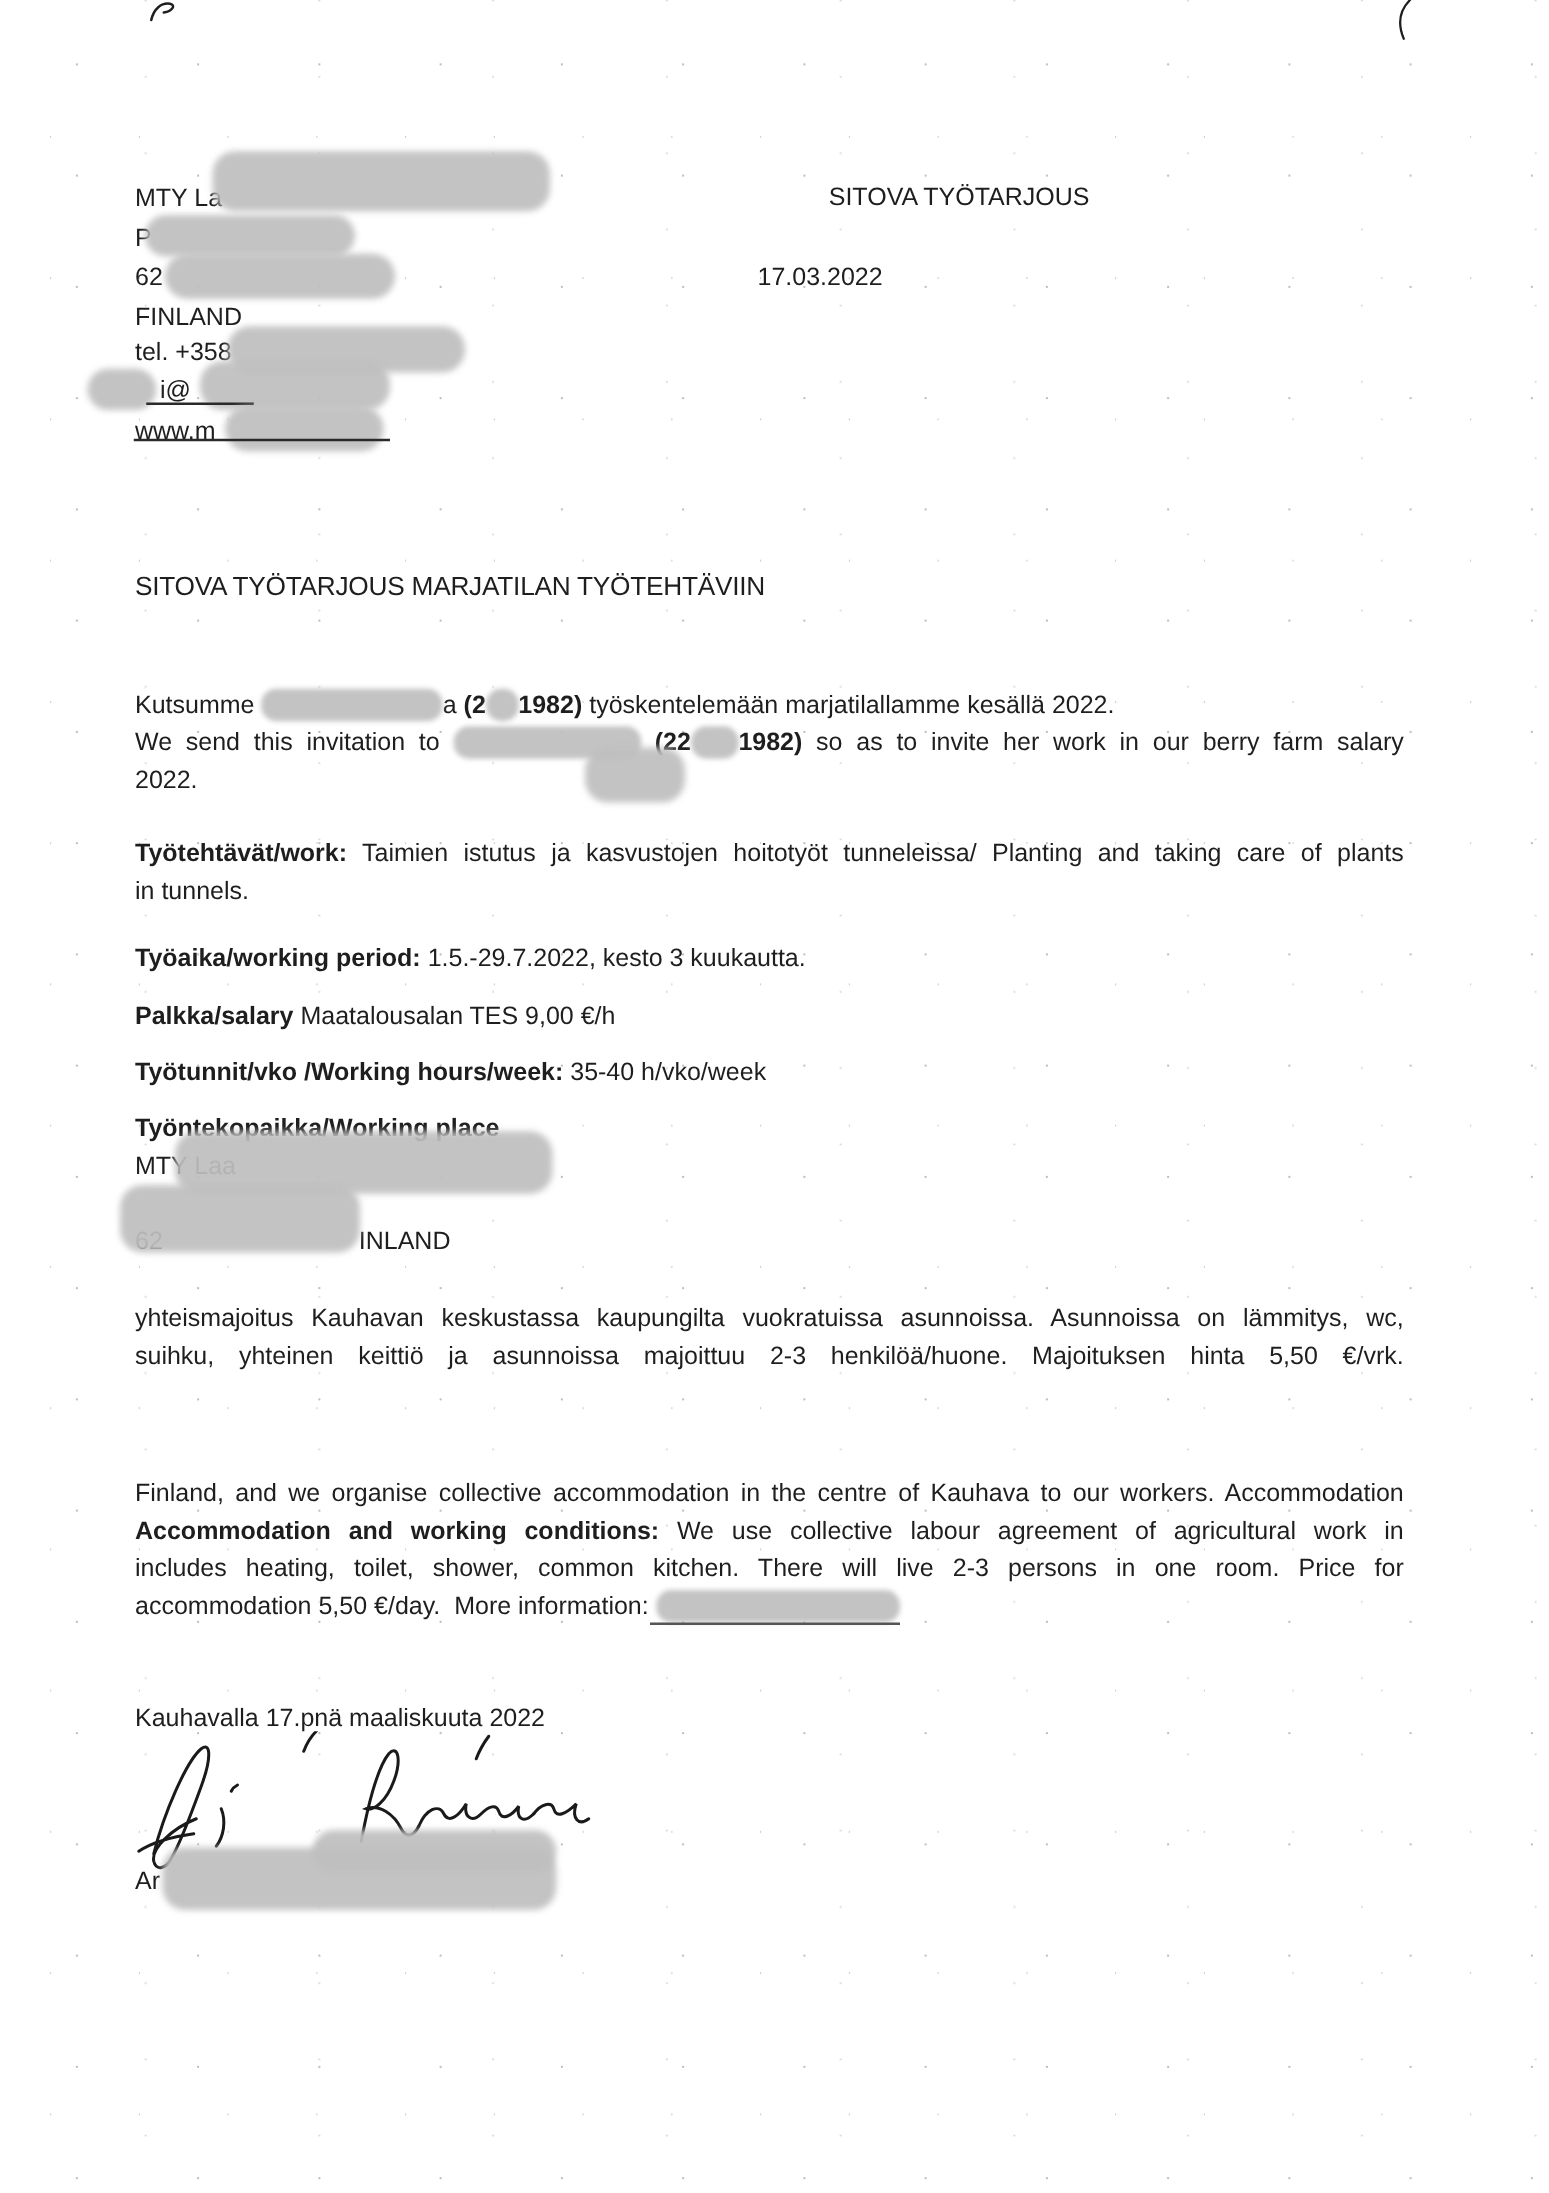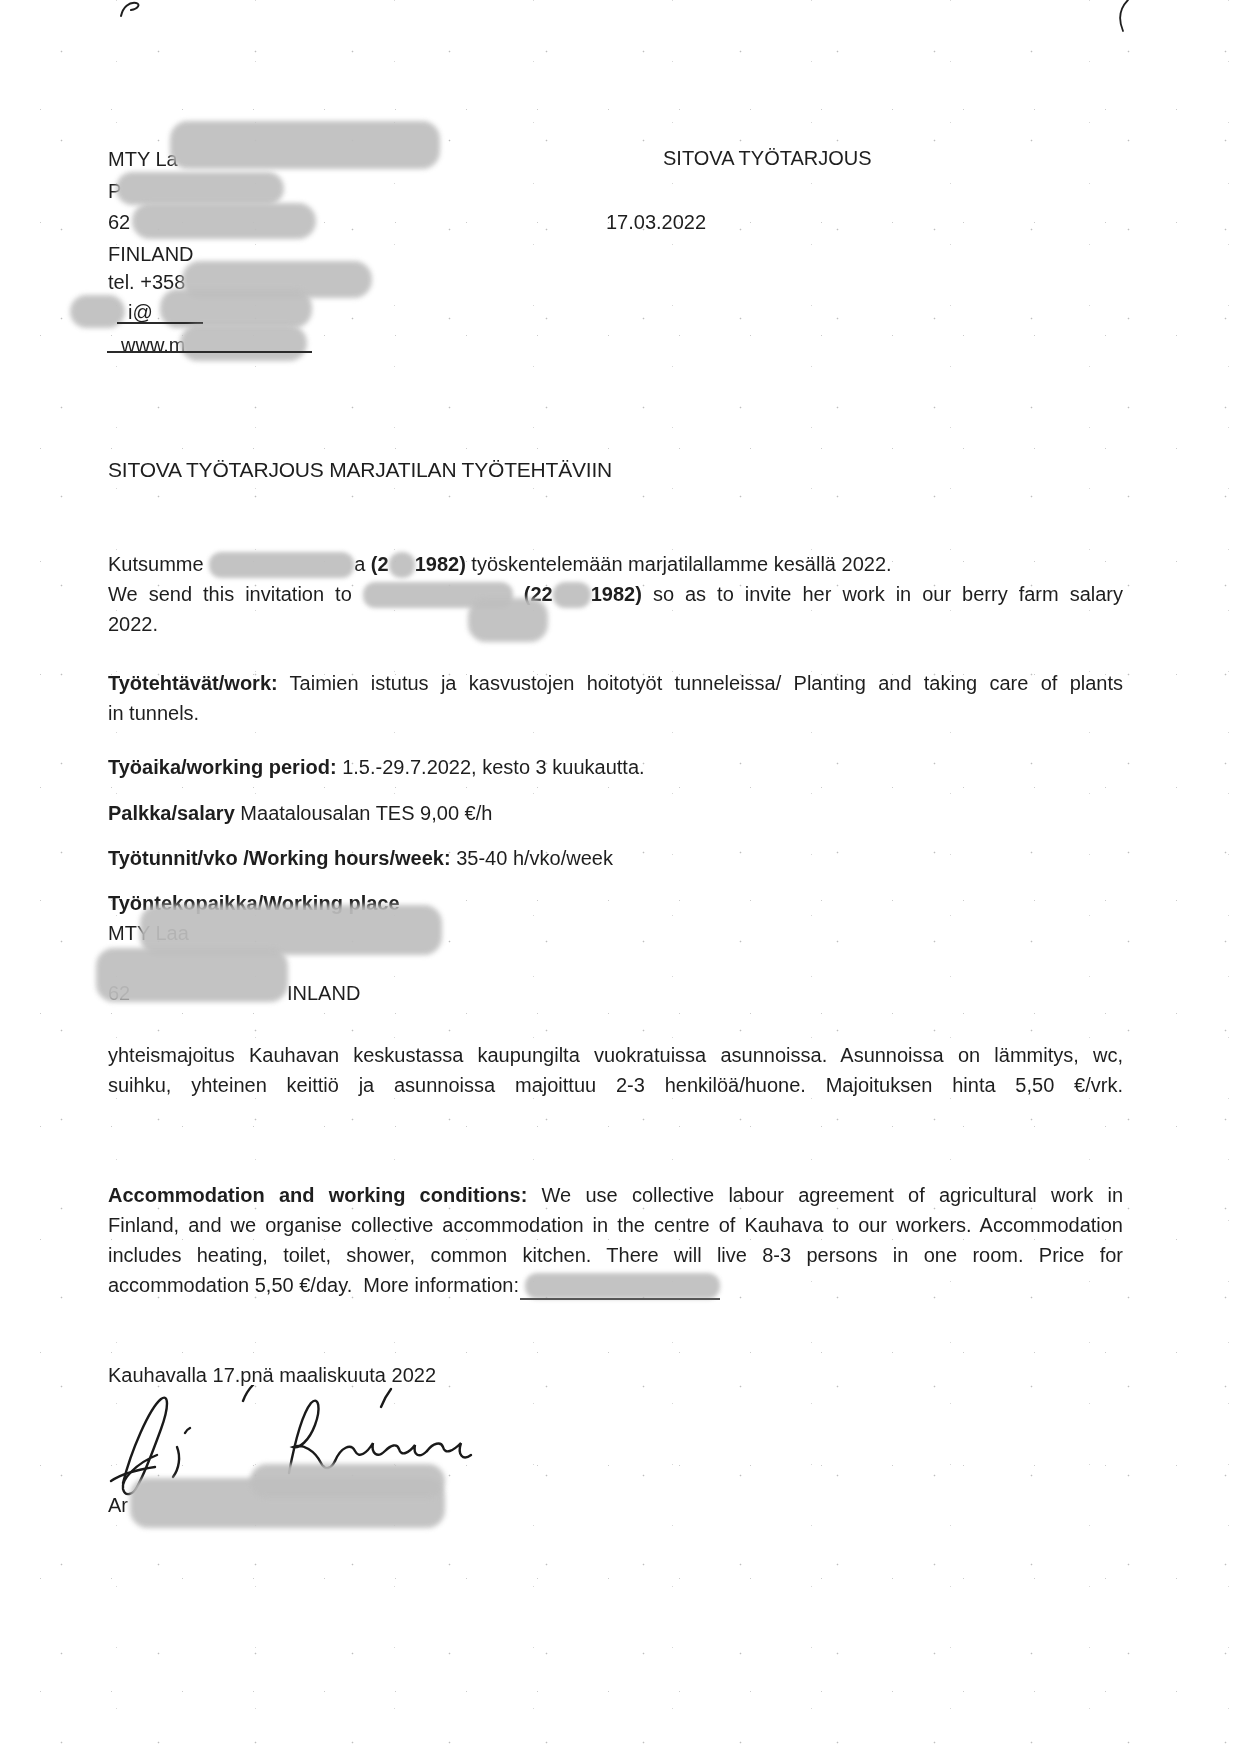--- a/index.html
+++ b/index.html
@@ -74,21 +74,21 @@
   <div class="row" style="left:108px;top:239px"><span>FINLAND</span></div>
 
   <div class="row" style="left:108px;top:267px"><span>tel. +358</span></div>
   <div class="redact" style="left:182px;top:261px;width:190px;height:37px"></div>
 
   <div class="row" style="left:128px;top:297px"><span>i@</span></div>
   <div class="redact" style="left:70px;top:295px;width:55px;height:33px"></div>
   <div class="redact" style="left:160px;top:289px;width:152px;height:39px"></div>
   <div class="underline" style="left:117px;top:322px;width:86px"></div>
 
-  <div class="row" style="left:121px;top:330px"><span>www.m</span></div>
+  <div class="row" style="left:108px;top:330px"><span>www.m</span></div>
   <div class="redact" style="left:180px;top:325px;width:127px;height:36px"></div>
   <div class="underline" style="left:107px;top:351px;width:205px"></div>
 
   <div class="row" style="left:663px;top:143px"><span>SITOVA TYÖTARJOUS</span></div>
   <div class="row" style="left:606px;top:207px"><span>17.03.2022</span></div>
 
   <div class="row title" style="left:108px;top:455px"><span>SITOVA TYÖTARJOUS MARJATILAN TYÖTEHTÄVIIN</span></div>
 
   <div class="para" style="top:549px">
     <div class="pline"><span>Kutsumme</span>
@@ -124,24 +124,24 @@
   <div class="row" style="left:108px;top:978px"><span>62</span></div>
   <div class="row" style="left:287px;top:978px"><span>INLAND</span></div>
   <div class="redact" style="left:96px;top:948px;width:192px;height:54px"></div>
 
   <div class="para" style="top:1040px">
     <div class="pline j"><span>yhteismajoitus Kauhavan keskustassa kaupungilta vuokratuissa asunnoissa. Asunnoissa on lämmitys, wc,</span></div>
     <div class="pline j"><span>suihku, yhteinen keittiö ja asunnoissa majoittuu 2-3 henkilöä/huone. Majoituksen hinta 5,50 €/vrk.</span></div>
   </div>
 
   <div class="para" style="top:1180px">
+    <div class="pline j"><span>Finland, and we organise collective accommodation in the centre of Kauhava to our workers. Accommodation</span></div>
     <div class="pline j"><b>Accommodation and working conditions:</b>
       <span>We use collective labour agreement of agricultural work in</span></div>
-    <div class="pline j"><span>Finland, and we organise collective accommodation in the centre of Kauhava to our workers. Accommodation</span></div>
-    <div class="pline j"><span>includes heating, toilet, shower, common kitchen. There will live 8-3 persons in one room. Price for</span></div>
+    <div class="pline j"><span>includes heating, toilet, shower, common kitchen. There will live 2-3 persons in one room. Price for</span></div>
     <div class="pline"><span>accommodation 5,50 €/day.&nbsp; More information:</span>
       <span class="redact-inline" style="width:195px"></span></div>
   </div>
   <div class="underline" style="left:520px;top:1298px;width:200px;background:#555"></div>
 
   <div class="row" style="left:108px;top:1360px"><span>Kauhavalla 17.pnä maaliskuuta 2022</span></div>
 
   <svg class="svgmark" style="left:93px;top:1385px" width="380" height="115" viewBox="0 0 380 115">
     <g fill="none" stroke="#1a1a1a" stroke-width="2.4" stroke-linecap="round">
       <path d="M30,98 C38,66 56,24 68,14 C76,8 76,22 68,44 C60,66 52,88 44,102 C40,110 32,112 30,104 C28,94 44,78 64,70"></path>

